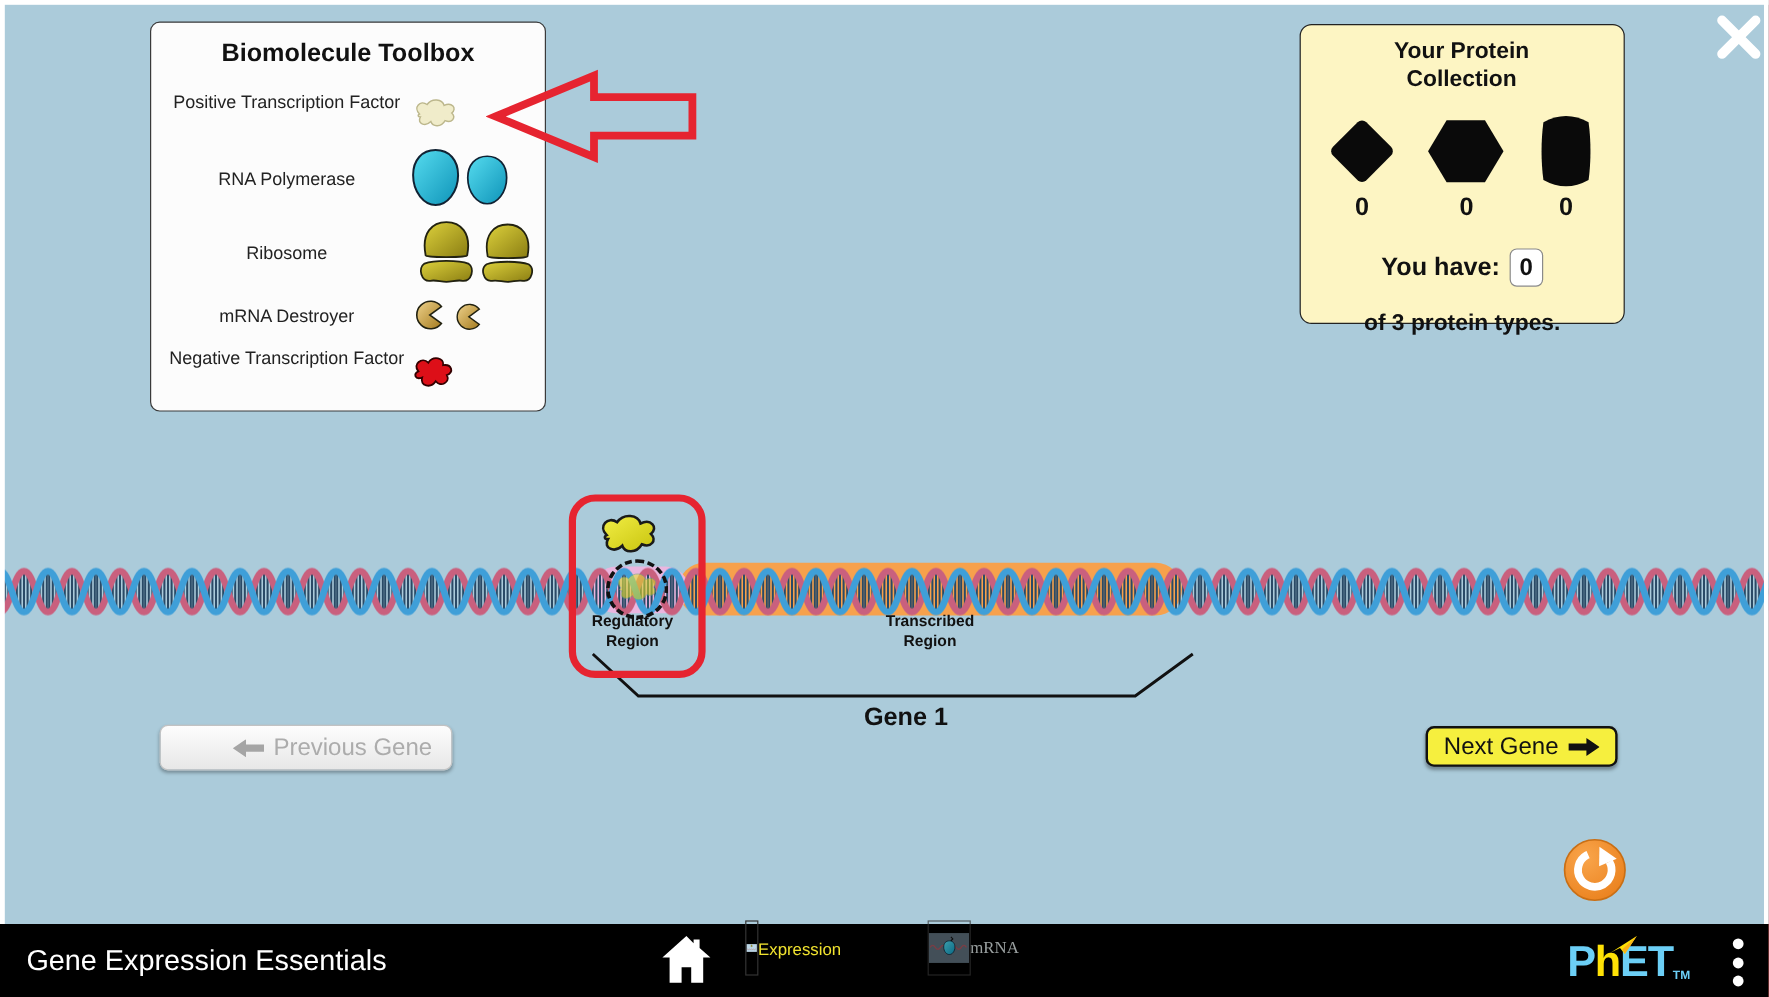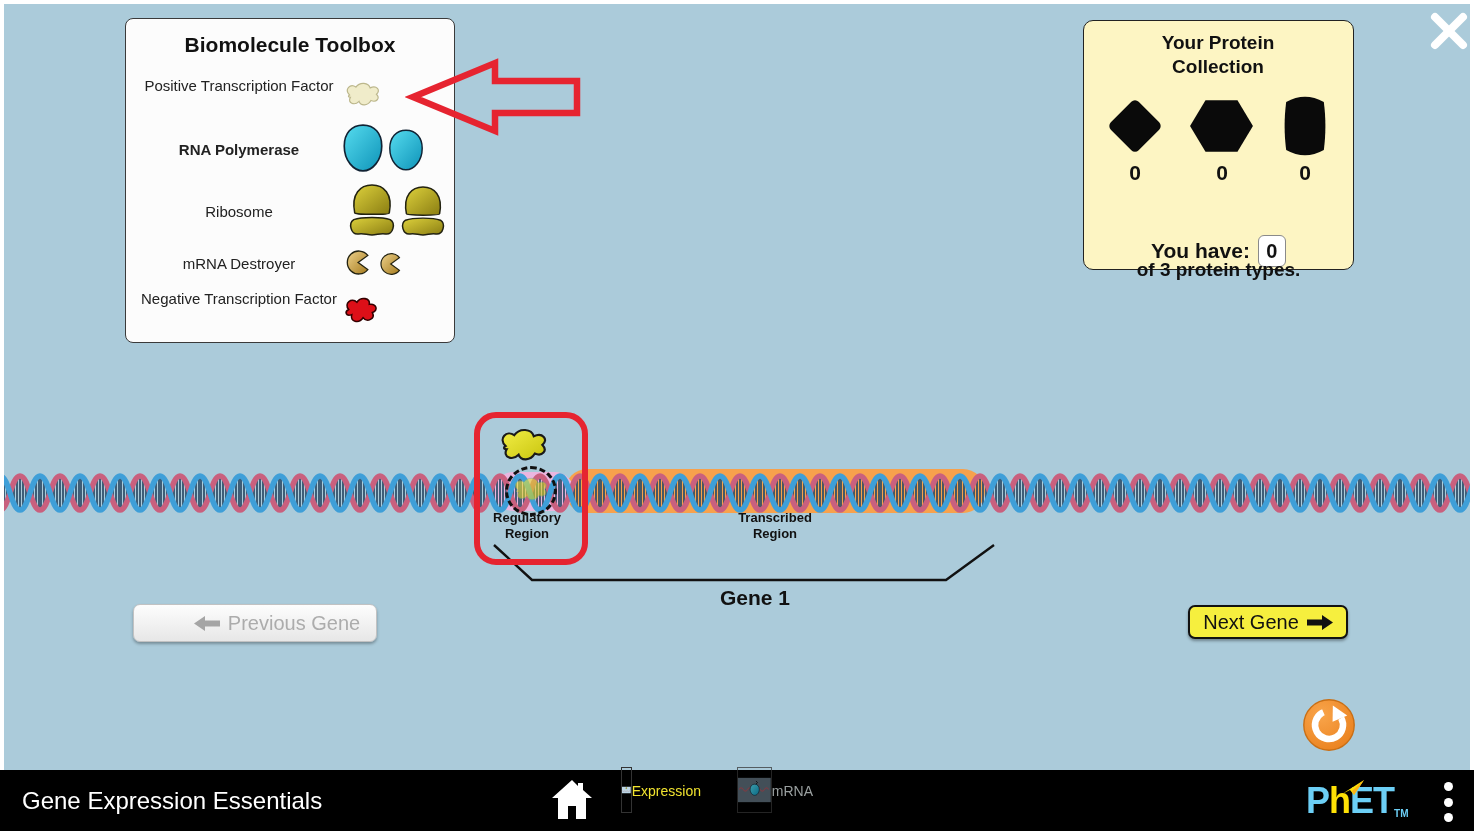--- a/index.html
+++ b/index.html
@@ -14,21 +14,21 @@
   .tb-label{position:absolute;left:8px;width:210px;text-align:center;font-size:15px;line-height:20px;color:#222;}
   .tb-icon{position:absolute;}
 
   
   .collection{position:absolute;left:1083px;top:20px;width:269px;height:248px;background:#fdf5c3;border:1.5px solid #222;border-radius:10px;z-index:5;}
   .coll-title{position:absolute;top:10px;left:44px;width:180px;text-align:center;font-size:19px;line-height:24px;font-weight:bold;color:#111;}
   .coll-row{position:absolute;top:72px;left:14px;width:240px;display:flex;justify-content:space-between;}
   .coll-col{display:flex;flex-direction:column;align-items:center;}
   .coll-shape{height:66px;display:flex;align-items:center;justify-content:center;}
   .coll-count{font-size:21px;font-weight:bold;color:#111;margin-top:2px;}
-  .youhave{position:absolute;top:186px;left:0;width:100%;display:flex;align-items:center;justify-content:center;gap:8px;font-size:21px;font-weight:bold;color:#111;margin-top:28px;}
+  .youhave{position:absolute;top:186px;left:0;width:100%;display:flex;align-items:center;justify-content:center;gap:8px;font-size:21px;font-weight:bold;color:#111;}
   .youhave-box{width:26px;height:30px;background:#fff;border:1.5px solid #8a8a8a;border-radius:6px;display:flex;align-items:center;justify-content:center;font-size:20px;}
   .coll-footer{position:absolute;top:238px;left:0;width:100%;text-align:center;font-size:19px;font-weight:bold;color:#111;}
 
   
   .capsule{position:absolute;z-index:1;}
   .capsule.orange{left:565px;top:469px;width:420px;height:44px;border-radius:22px;background:#f7a14c;}
   .capsule.pink{left:494px;top:472px;width:80px;height:39px;border-radius:20px;background:#eab6df;}
   .dna-svg{position:absolute;left:0;top:463px;z-index:2;}
   .site-circle{position:absolute;left:505px;top:466px;width:52px;height:50px;border:3px dashed #111;border-radius:50%;box-sizing:border-box;z-index:3;}
   .site-ghost{position:absolute;left:512px;top:476px;opacity:.6;z-index:3;}
@@ -127,21 +127,21 @@
   <div class="play">
 
     <div class="toolbox">
       <div class="toolbox-title">Biomolecule Toolbox</div>
 
       <div class="tb-label" style="top:57px;">Positive Transcription Factor</div>
       <svg class="tb-icon" style="left:218px;top:62px;" width="38" height="28" viewBox="0 0 48 34">
         <use href="#tf-blob" fill="#f0ecca" stroke="#bcb78c" stroke-width="1.5"></use>
       </svg>
 
-      <div class="tb-label" style="top:121px;font-weight:bold;">RNA Polymerase</div>
+      <div class="tb-label" style="top:121px;">RNA Polymerase</div>
       <svg class="tb-icon" style="left:216px;top:104px;" width="42" height="50" viewBox="0 0 40 48">
         <use href="#poly-drop" fill="url(#g-teal)" stroke="#123" stroke-width="1.6"></use>
       </svg>
       <svg class="tb-icon" style="left:262px;top:108px;" width="36" height="46" viewBox="0 0 40 48">
         <use href="#poly-drop" fill="url(#g-teal)" stroke="#123" stroke-width="1.6"></use>
       </svg>
 
       <div class="tb-label" style="top:183px;">Ribosome</div>
       <svg class="tb-icon" style="left:222px;top:162px;" width="48" height="58" viewBox="0 0 50 60">
         <use href="#ribo-unit" fill="url(#g-olive)" stroke="#221" stroke-width="1.6"></use>
@@ -267,21 +267,21 @@
     <div class="tab selected" style="left:621px;width:80px;">
       <svg class="tab-thumb" viewBox="0 0 62 46">
         <rect width="62" height="46" fill="#bcd6e6"></rect>
         <use href="#ribo-unit" transform="translate(25,3) scale(0.22)" fill="url(#g-olive)" stroke="#221" stroke-width="3"></use>
         <path d="M2,33 q4,-5 8,0 t8,0 t8,0 t8,0 t8,0 t8,0 t8,0" fill="none" stroke="#7ba7d9" stroke-width="1.6"></path>
         <path d="M2,31 q3,-4 6,0 t6,0 t6,0 t6,0 t6,0 t6,0 t6,0 t6,0 t6,0" fill="none" stroke="#d65f35" stroke-width="1.6"></path>
       </svg>
       <div class="tab-label">Expression</div>
     </div>
 
-    <div class="tab dim" style="left:737px;width:76px;">
+    <div class="tab dim" style="left:773px;width:76px;font-family:Liberation Serif, serif;">
       <svg class="tab-thumb" viewBox="0 0 62 46">
         <rect width="62" height="46" fill="#5d6e7a"></rect>
         <path d="M2,22 q4,-6 8,0 t8,0 t8,0 t8,0 t8,0 t8,0 t8,0" fill="none" stroke="#a85560" stroke-width="2.2"></path>
         <path d="M34,6 l3,3 l-3,3 l3,3" fill="none" stroke="#111" stroke-width="1.6"></path>
         <use href="#poly-drop" transform="translate(22,11) scale(0.48)" fill="url(#g-teal)" stroke="#123" stroke-width="2.5"></use>
       </svg>
       <div class="tab-label">mRNA</div>
     </div>
 
 

